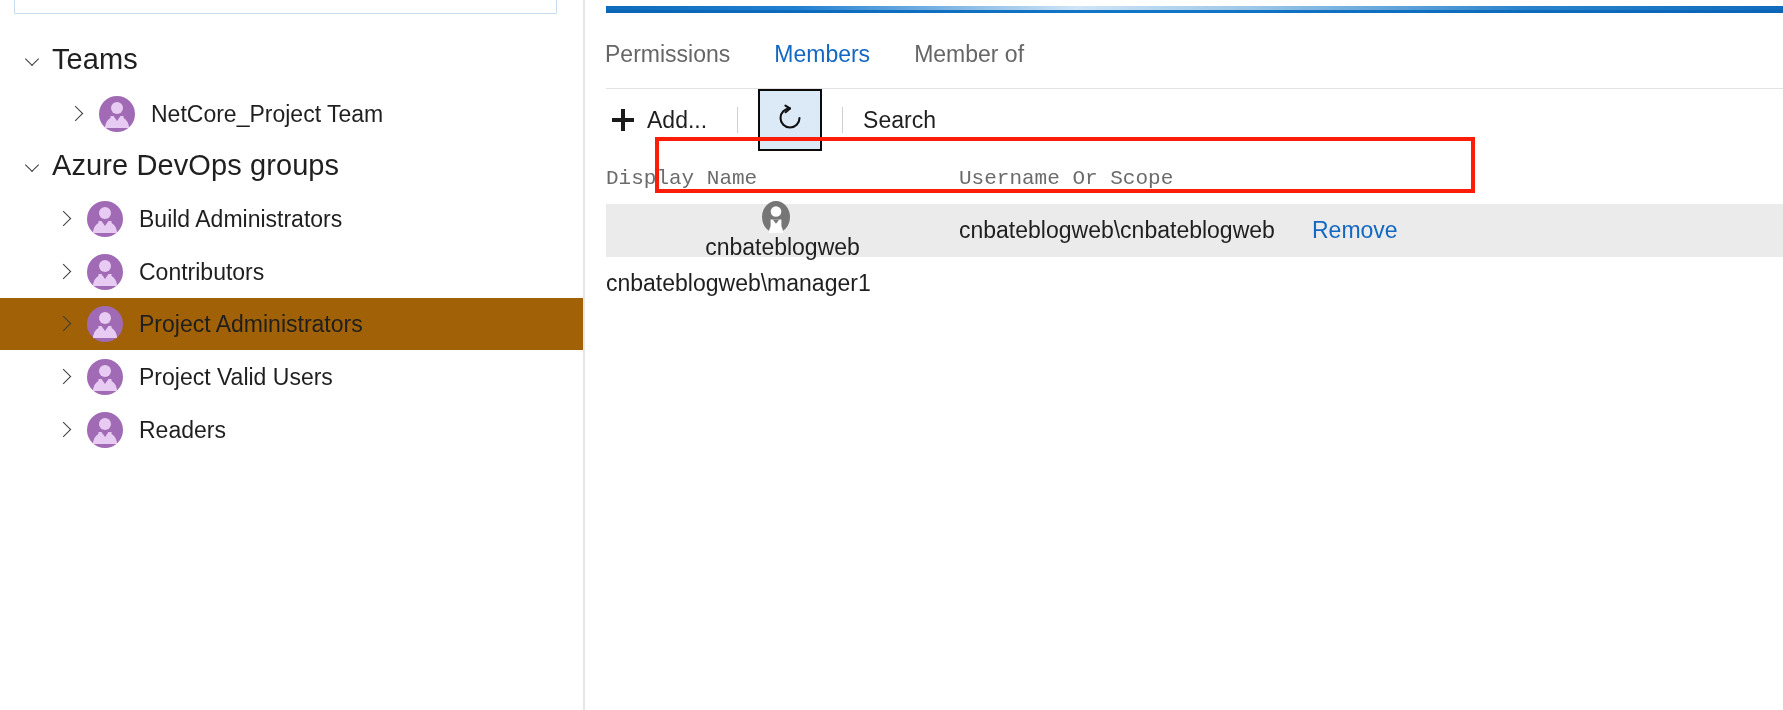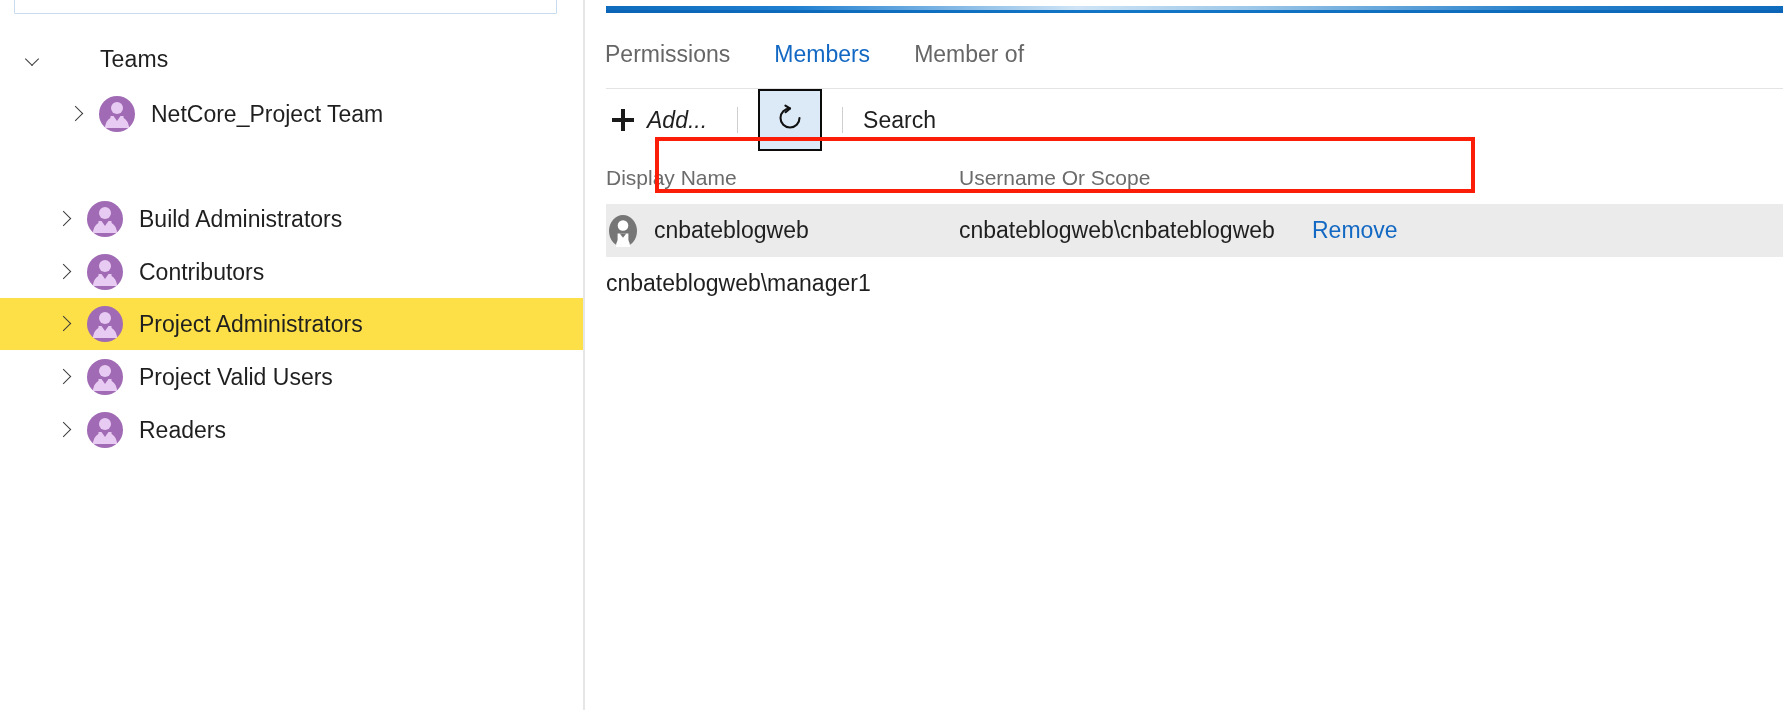--- a/index.html
+++ b/index.html
@@ -16,37 +16,37 @@
   #sidebar { position:absolute; left:0; top:0; width:583px; height:710px; background:#fff; }
   #sidebar-divider { position:absolute; left:583px; top:0; width:2px; height:710px; background:#e6e6e6; }
 
   #search-box {
     position:absolute; left:14px; top:-34px; width:543px; height:48px;
     border:1px solid #c7dcee; background:#fff; border-radius:1px;
   }
 
   .tree-group-header {
     position:absolute; left:24px; height:34px; display:flex; align-items:center;
-    font-size:23px; color:#1f1f1f; letter-spacing:0.1px; cursor:pointer;gap:48px;
+    font-size:29px; color:#1f1f1f; letter-spacing:0.1px; cursor:pointer;
   }
   .chev {
     display:inline-block; width:18px; height:18px; margin-right:10px;
     position:relative; flex:0 0 auto;
   }
   .chev::before {
     content:""; position:absolute; left:3px; top:4px;
     width:9px; height:9px; border-right:1.6px solid #3b3b3b; border-bottom:1.6px solid #3b3b3b;
     transform: rotate(45deg);
   }
 
   .tree-item {
     position:absolute; left:0; width:583px; height:52px;
     display:flex; align-items:center; cursor:pointer;
   }
-  .tree-item.selected { background:#fde047; }
+  .tree-item.selected { background:#a16207; }
   .tree-item .chev-wrap { width:22px; height:22px; margin-left:54px; position:relative; flex:0 0 auto; }
   .tree-item .chev-wrap::before {
     content:""; position:absolute; left:4px; top:5px;
     width:10px; height:10px; border-right:1.8px solid #3b3b3b; border-bottom:1.8px solid #3b3b3b;
     transform: rotate(-45deg);
   }
   .grp-icon { width:38px; height:38px; margin-left:10px; flex:0 0 auto; }
   .tree-item .label { margin-left:15px; font-size:23px; color:#1f1f1f; }
 
   
@@ -64,38 +64,38 @@
   .tab { font-size:23px; color:#666666; margin-right:44px; cursor:pointer; white-space:nowrap; }
   .tab.active { color:#1268c3; font-weight:normal; }
 
   #toolbar-sep { position:absolute; left:21px; top:88px; width:1177px; height:1px; background:#e3e3e3; }
 
   #toolbar { position:absolute; left:21px; top:89px; height:62px; display:flex; align-items:center; }
   #add-btn { display:flex; align-items:center; height:44px; padding:0 10px 0 6px; cursor:pointer; }
   .plus-icon { position:relative; width:22px; height:22px; margin-right:13px; flex:0 0 auto; }
   .plus-icon::before { content:""; position:absolute; left:0; top:9px; width:22px; height:4px; background:#1a1a1a; }
   .plus-icon::after  { content:""; position:absolute; left:9px; top:0; width:4px; height:22px; background:#1a1a1a; }
-  #add-label { font-size:23px; color:#1f1f1f;font-style:italic; }
+  #add-label { font-size:23px; color:#1f1f1f; }
   .tb-divider { width:1px; height:26px; background:#cfcfcf; margin:0 20px; }
   #refresh-btn {
     width:64px; height:62px; background:#dceaf7; border:2px solid #0b0b0b;
     display:flex; align-items:center; justify-content:center; cursor:pointer;
   }
   #search-label { font-size:23px; color:#1f1f1f; cursor:text; }
 
   #table { position:absolute; left:21px; top:152px; width:1177px; }
-  .thead { display:flex; align-items:center; height:52px; }
+  .thead { display:flex; align-items:center; height:52px;font-family:Liberation Mono, monospace; }
   .th { font-size:21px; color:#6b6b6b; }
   .col-name { width:353px; padding-left:0; }
   .col-user { width:353px; }
   .col-action { width:140px; }
   .trow { display:flex; align-items:center; height:53px; }
   .trow.alt { background:#ebebeb; }
   .cell { font-size:23px; color:#1f1f1f; display:flex; align-items:center; }
-  .cell.name { width:353px; }
+  .cell.name { width:353px;flex-direction:column; }
   .user-avatar { width:34px; height:34px; margin-right:14px; flex:0 0 auto; }
   .cell.user { width:353px; }
   .remove-link { font-size:23px; color:#1268c3; cursor:pointer; }
 
   #redbox {
     position:absolute; left:70px; top:137px; width:820px; height:56px;
     border:4px solid #fc1d09; pointer-events:none;
   }
 </style>
 </head>
@@ -119,20 +119,24 @@
           <circle cx="19" cy="19" r="18" fill="#a06ab4"></circle>
           <path d="M7 33 A12 12 0 0 1 31 33 Z" fill="#e8cbf2"></path>
           <rect x="12.5" y="21" width="13" height="12" fill="#e8cbf2"></rect>
           <path d="M15.5 21 L19 26 L22.5 21 Z" fill="#a06ab4"></path>
           <circle cx="19" cy="13" r="6" fill="#e8cbf2"></circle>
         </svg>
       </span>
       <span class="label">NetCore_Project Team</span>
     </div>
 
+    <div class="tree-group-header" style="top:148px;">
+      <span class="chev"></span>
+      <span>Azure DevOps groups</span>
+    </div>
 
     <div class="tree-item" style="top:193px;">
       <span class="chev-wrap"></span>
       <span class="grp-icon">
         <svg viewBox="0 0 38 38" width="38" height="38">
           <circle cx="19" cy="19" r="18" fill="#a06ab4"></circle>
           <path d="M7 33 A12 12 0 0 1 31 33 Z" fill="#e8cbf2"></path>
           <rect x="12.5" y="21" width="13" height="12" fill="#e8cbf2"></rect>
           <path d="M15.5 21 L19 26 L22.5 21 Z" fill="#a06ab4"></path>
           <circle cx="19" cy="13" r="6" fill="#e8cbf2"></circle>

